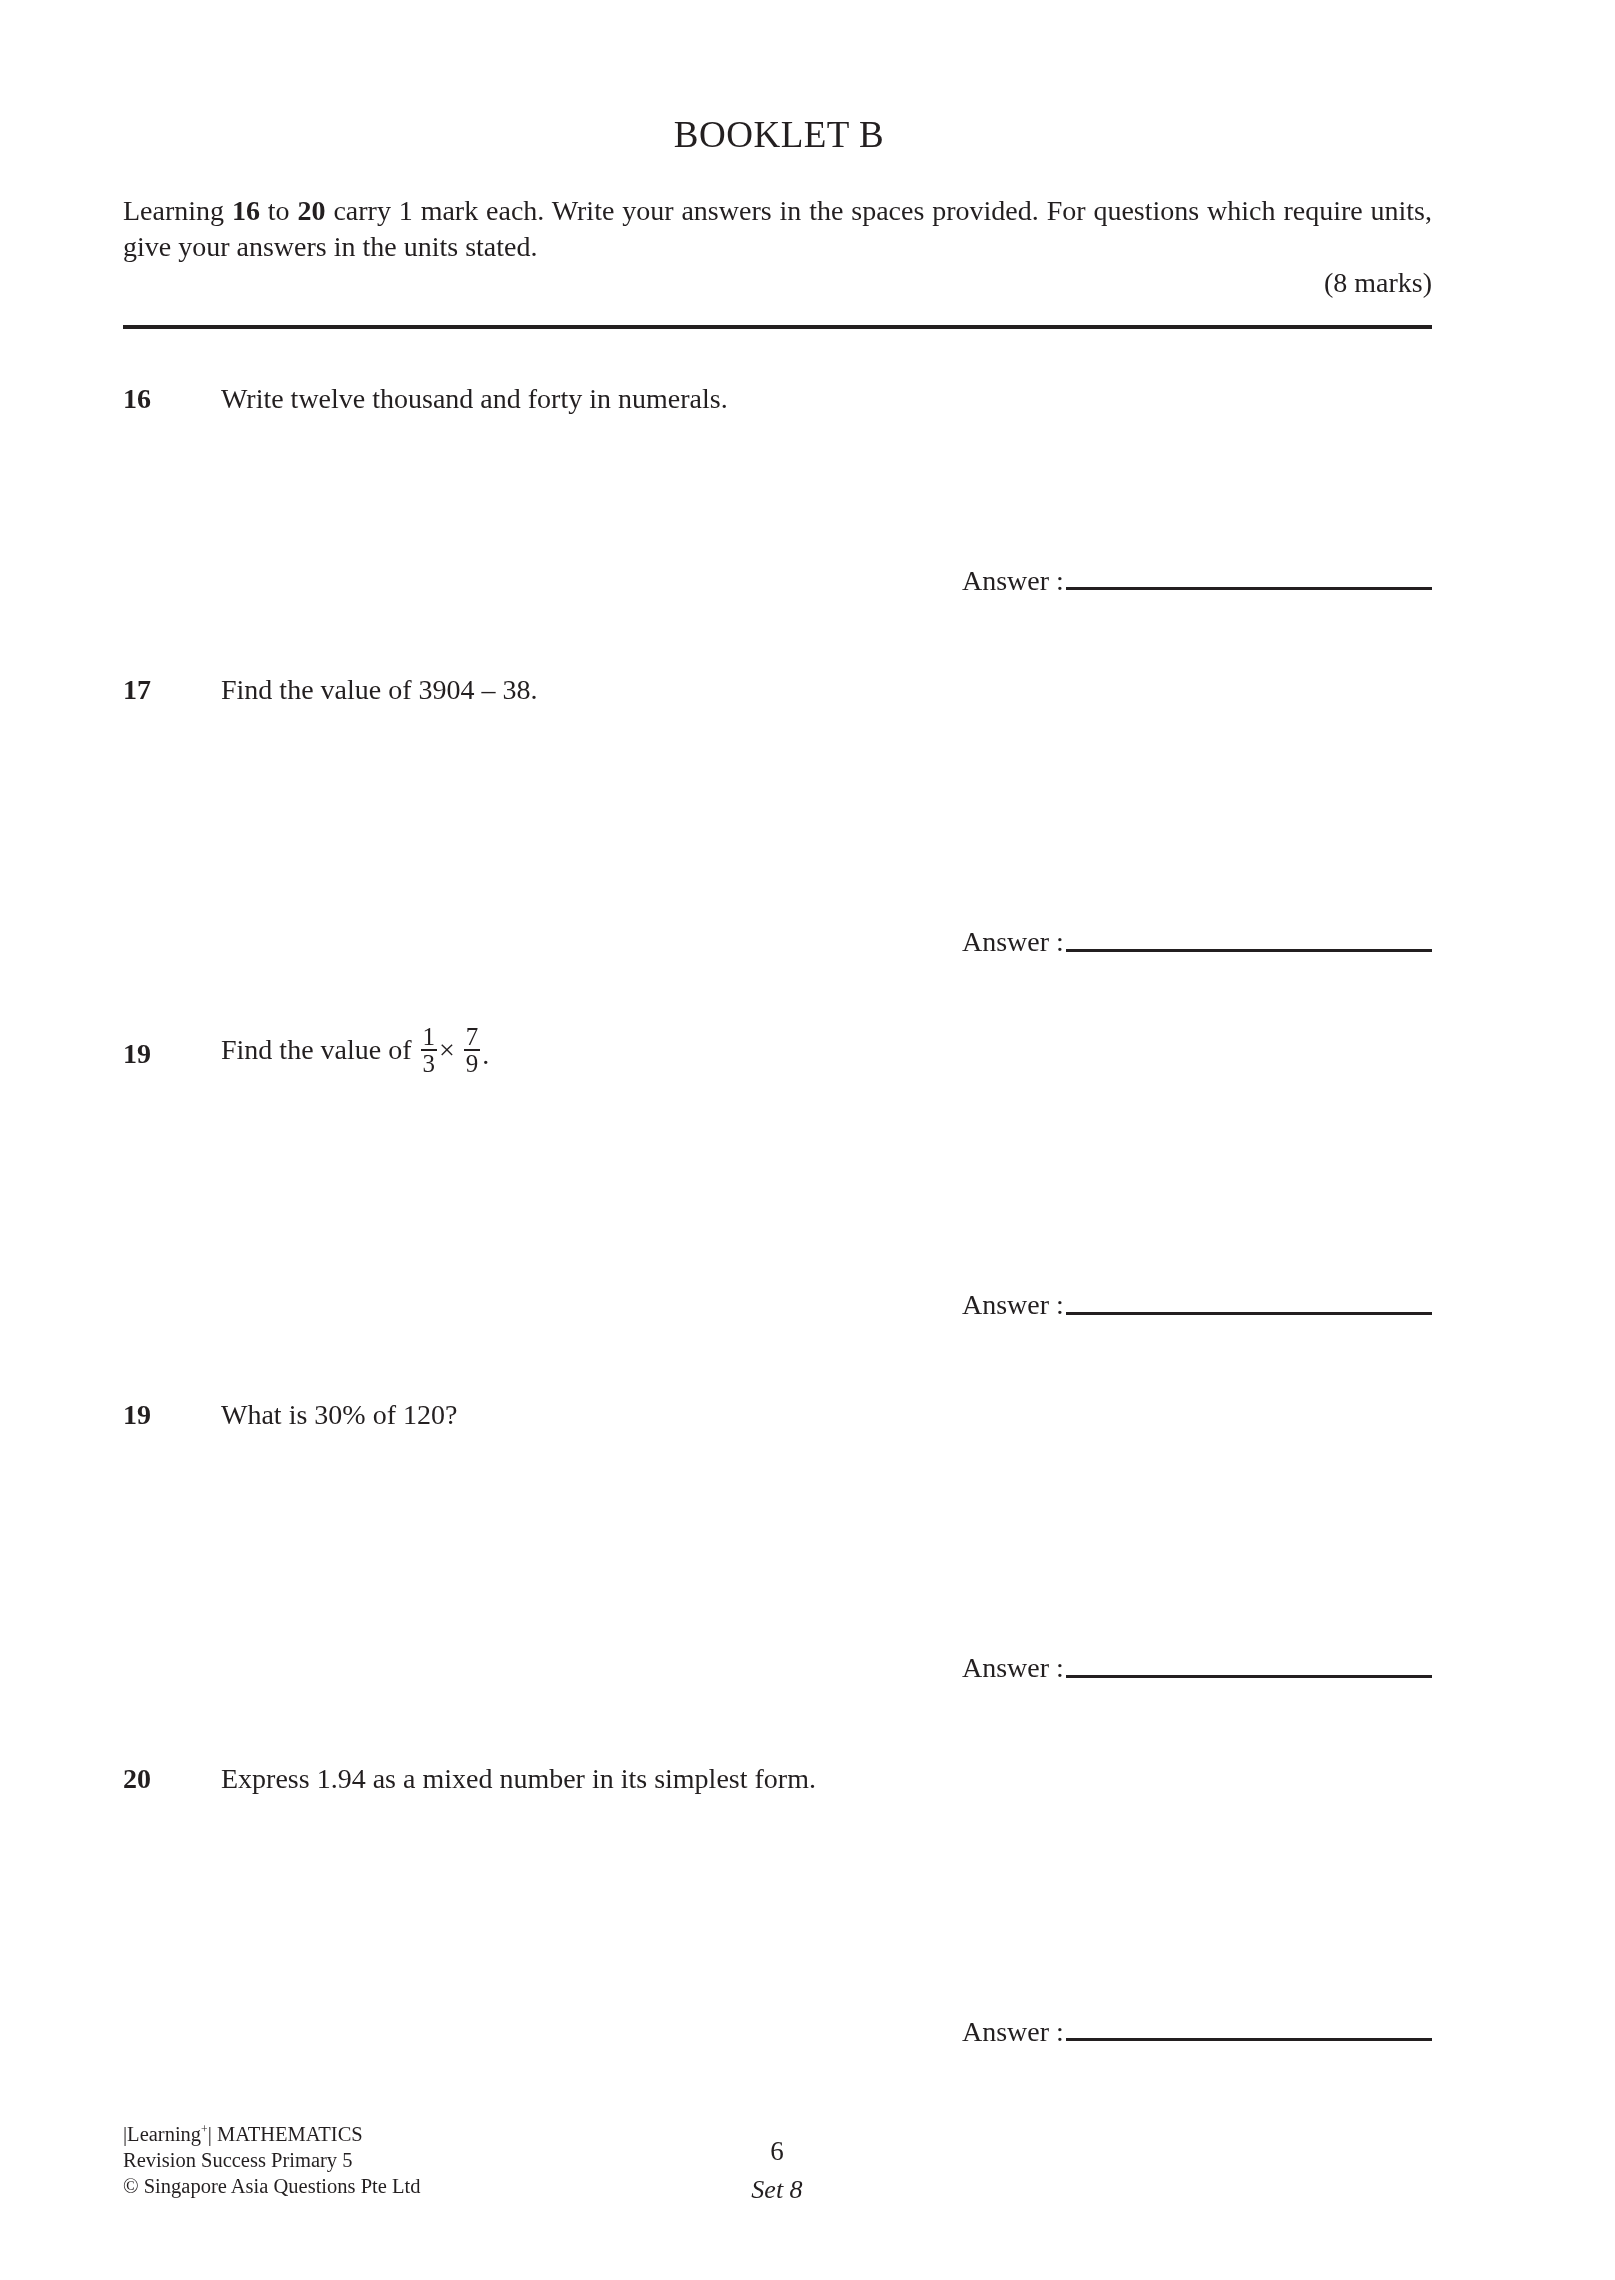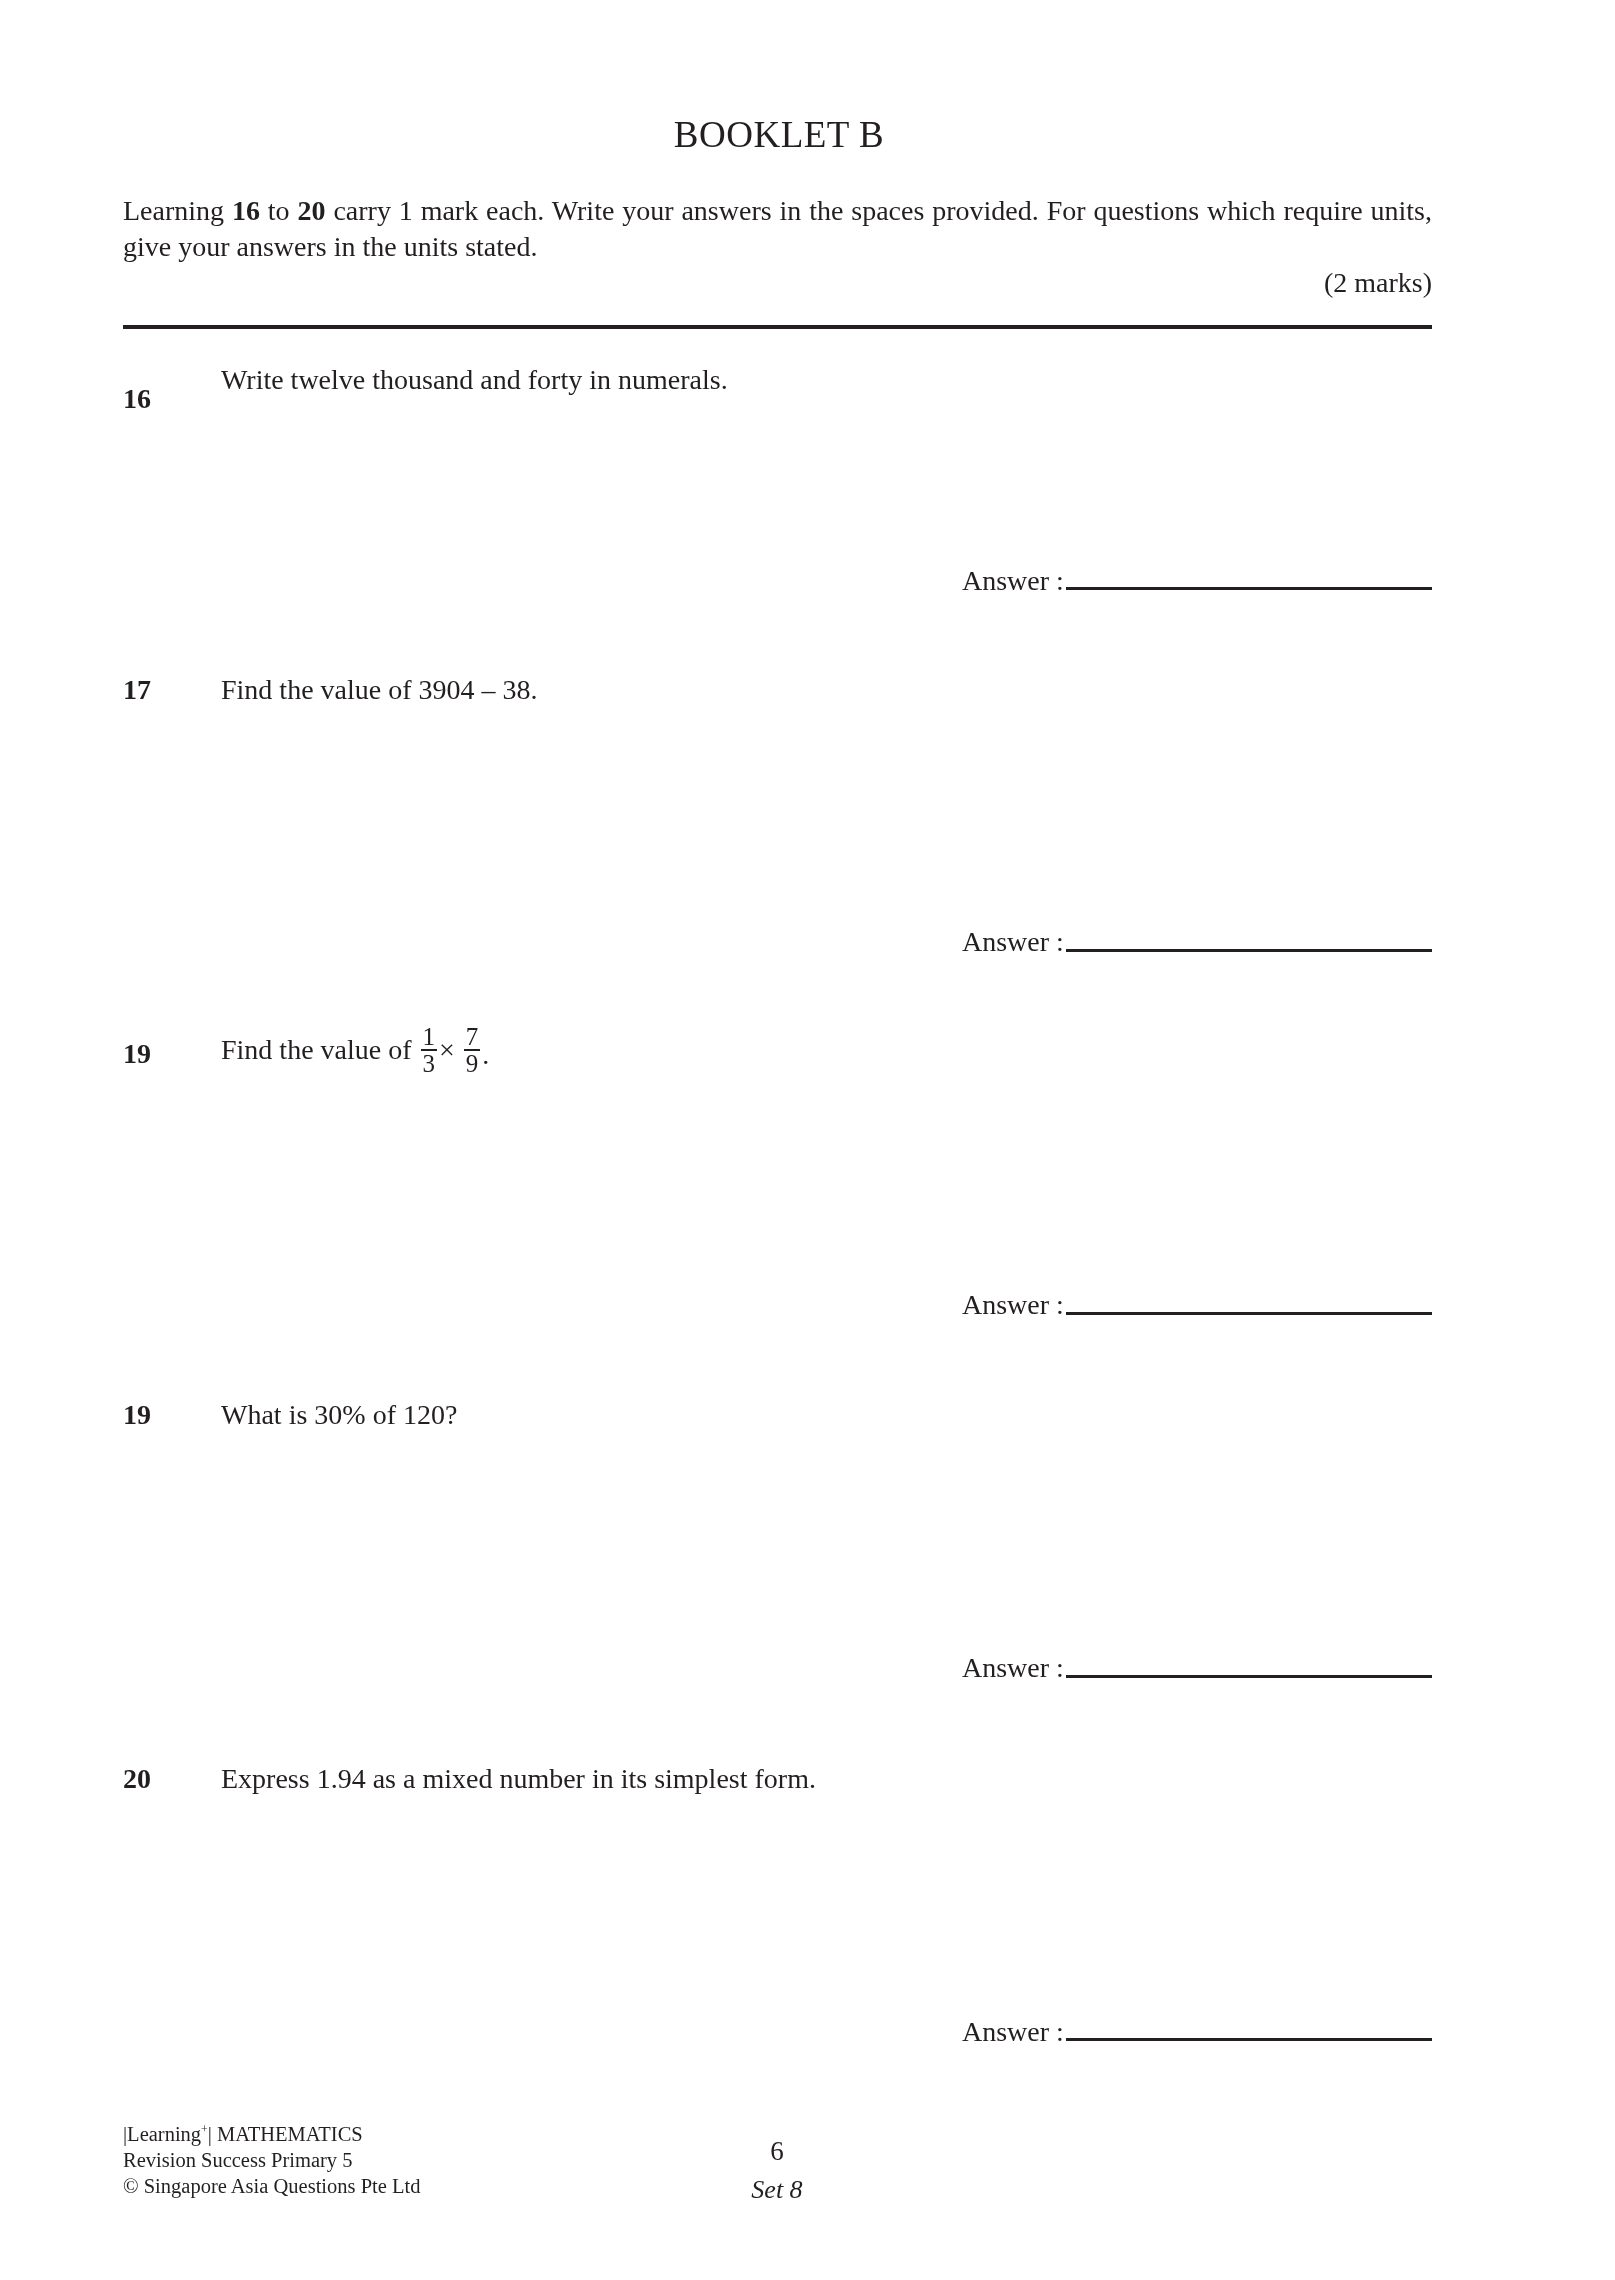--- a/index.html
+++ b/index.html
@@ -21,25 +21,25 @@
   .pg{left:728px;width:98px;text-align:center;font-size:27px;top:2136px;}
   .set{left:728px;width:98px;text-align:center;font-size:26px;font-style:italic;top:2175px;}
   sup{font-size:11.7px;}
 </style>
 </head>
 <body>
 
 <div class="abs title">BOOKLET B</div>
 
 <div class="abs intro"><span>Learning </span><b>16</b><span> to </span><b>20</b><span> carry 1 mark each. Write your answers in the spaces provided. For questions which require units, give your answers in the units stated.</span></div>
-<div class="abs marks">(2 marks)</div>
+<div class="abs marks">(8 marks)</div>
 <div class="abs rule"></div>
 
 <div class="abs qnum" style="top:383px">16</div>
-<div class="abs qtext" style="top:364px">Write twelve thousand and forty in numerals.</div>
+<div class="abs qtext" style="top:383px">Write twelve thousand and forty in numerals.</div>
 <div class="abs ans" style="top:565px">Answer :</div>
 <div class="abs ansline" style="top:587px"></div>
 
 <div class="abs qnum" style="top:674px">17</div>
 <div class="abs qtext" style="top:674px">Find the value of 3904 – 38.</div>
 <div class="abs ans" style="top:926px">Answer :</div>
 <div class="abs ansline" style="top:949px"></div>
 
 <div class="abs qnum" style="top:1038px">19</div>
 <div class="abs qtext" style="top:1024px">

